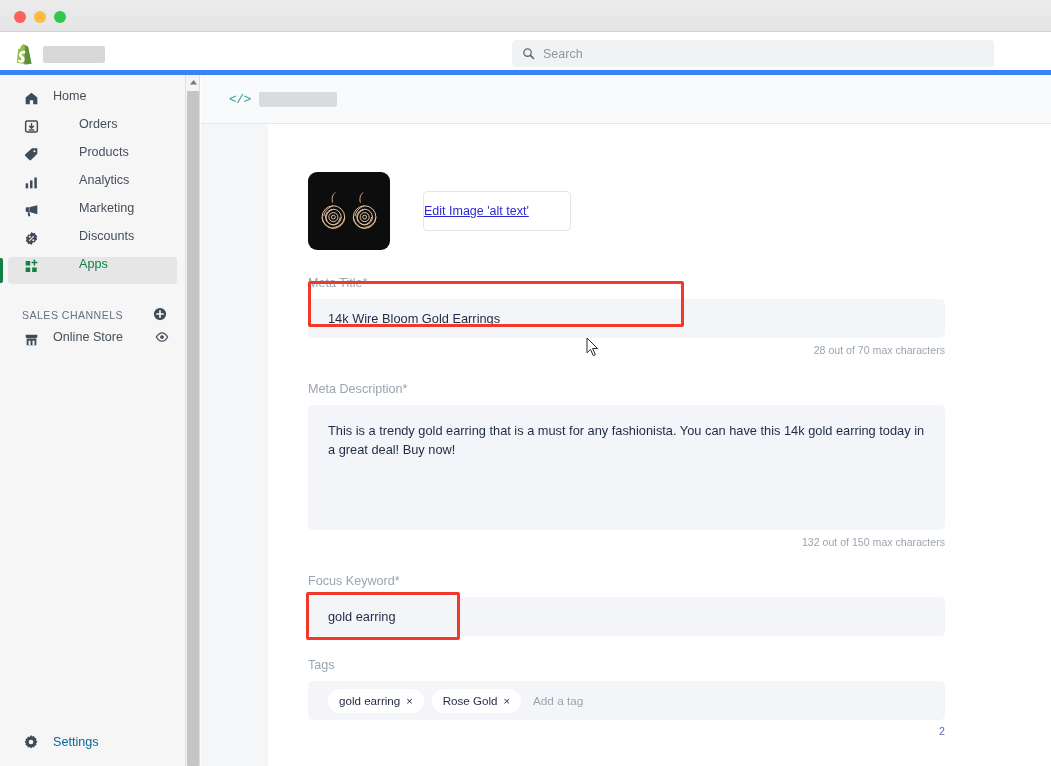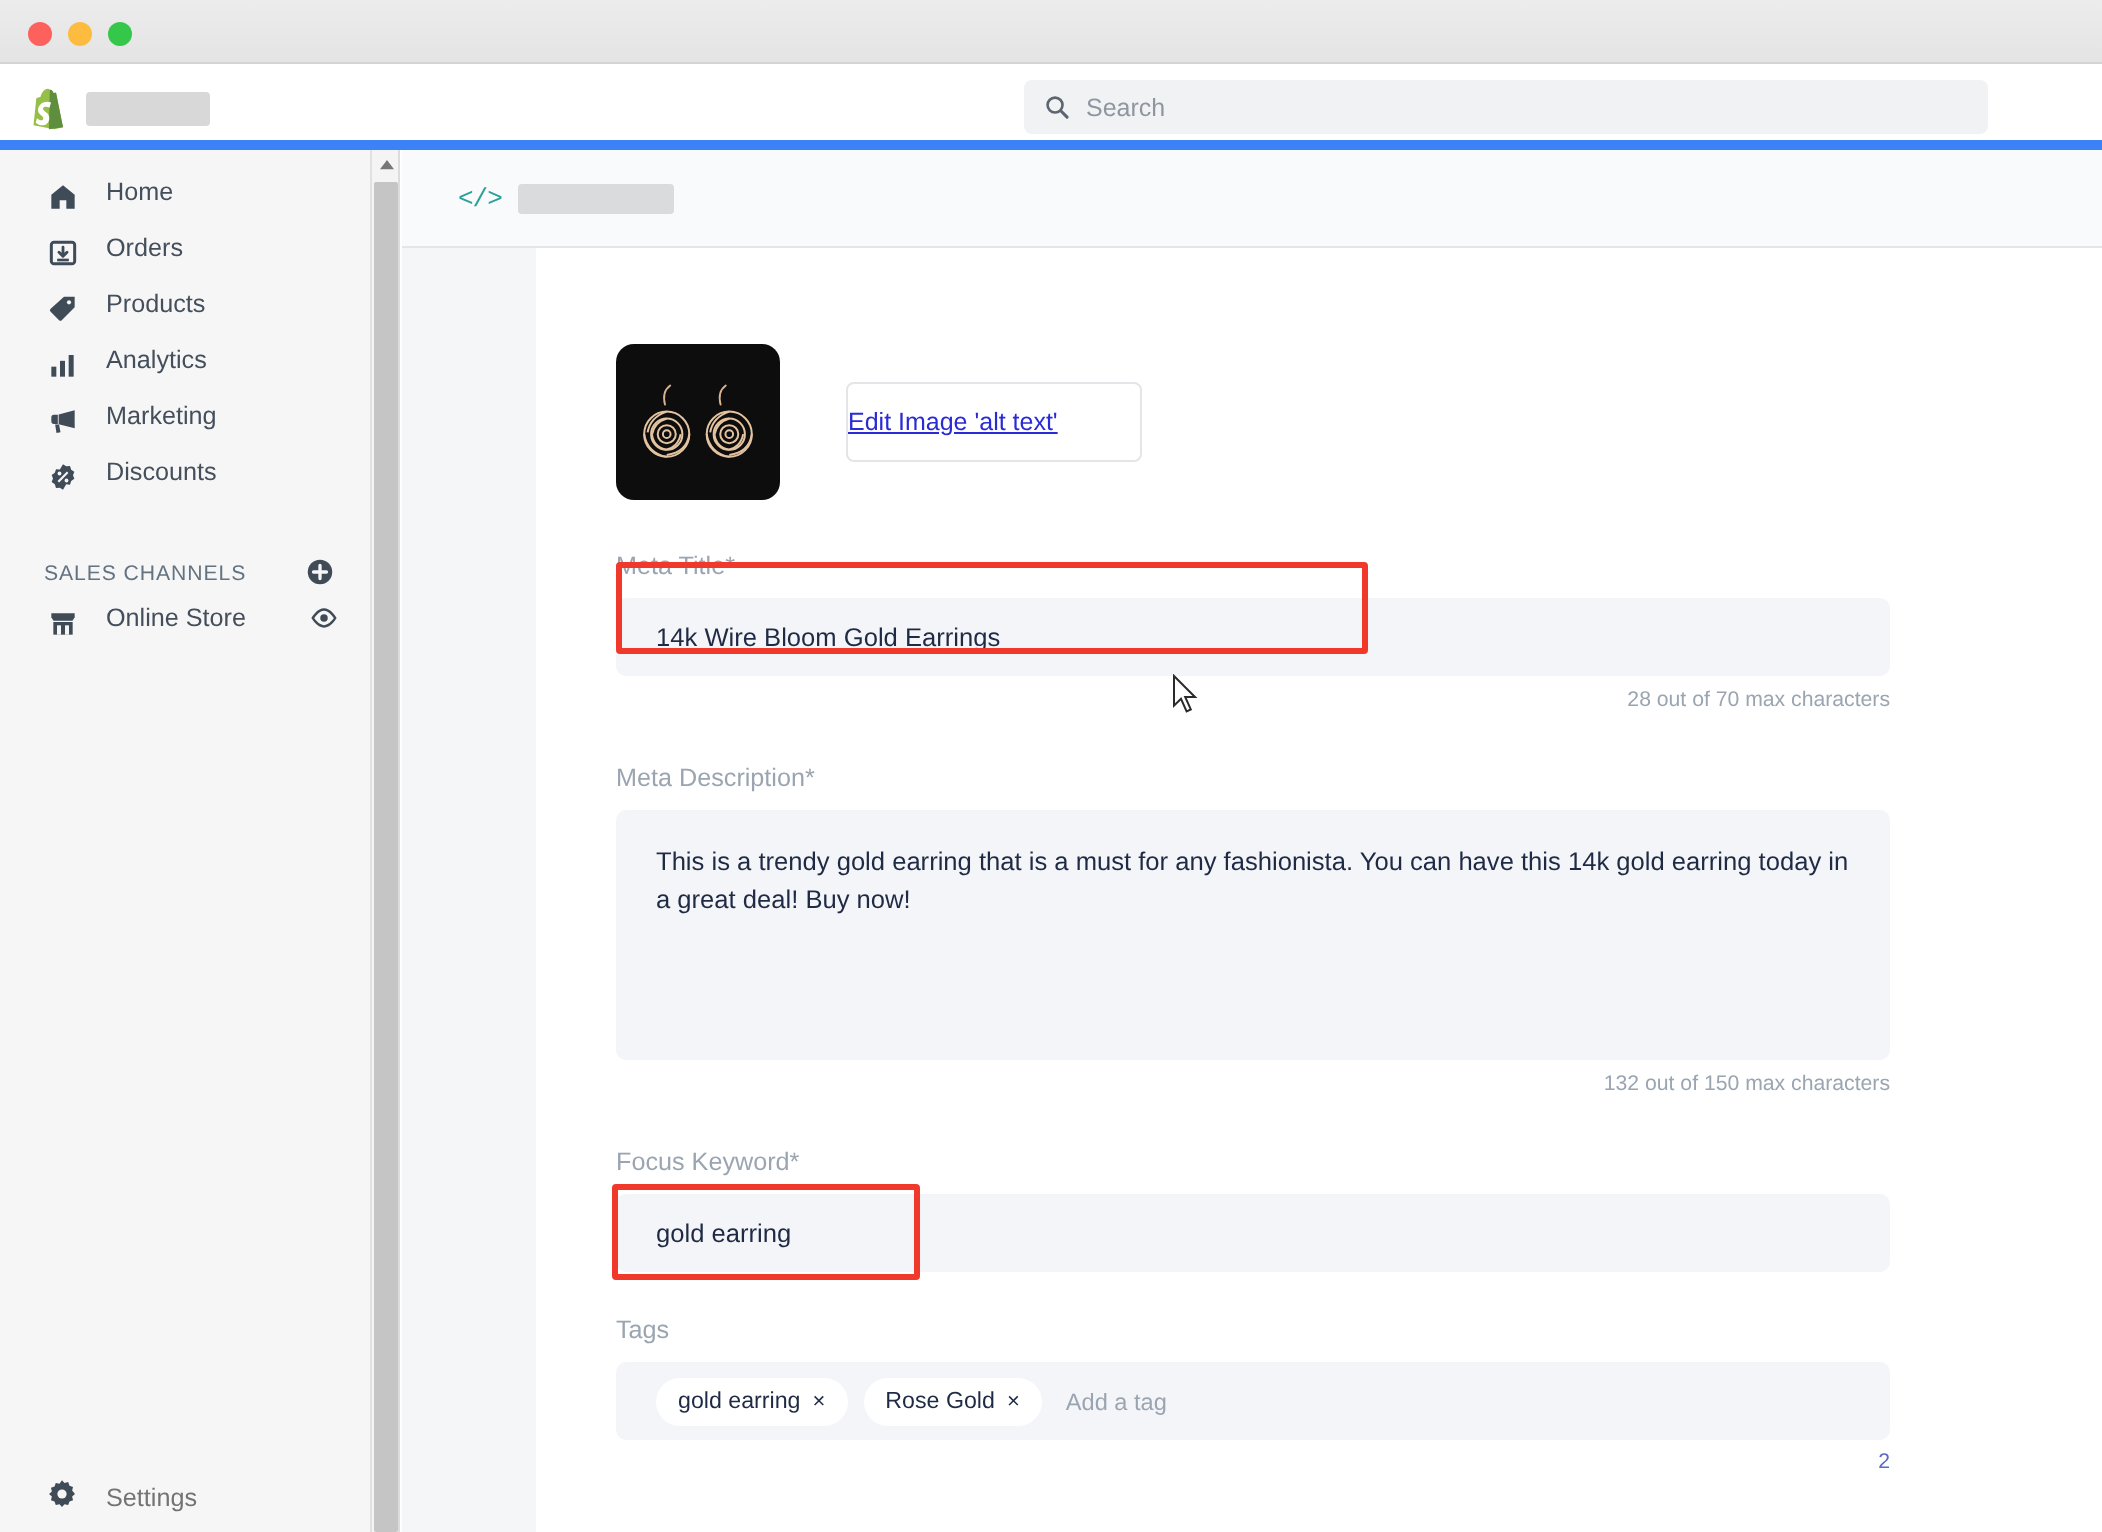--- a/index.html
+++ b/index.html
@@ -56,32 +56,32 @@
     color:#454f5b; font-size:12.6px; cursor:pointer;
   }
   .nav-item .nicon { width:18px; height:18px; flex:0 0 18px; margin-right:13px;
                      display:flex; align-items:center; justify-content:center; }
   .nav-item.active { background:#e6e6e7; color:#108043; font-weight:400; }
   .nav-item.active::before {
     content:""; position:absolute; left:-8px; top:1px;
     width:3px; height:25px; background:#108043; border-radius:0 2px 2px 0;
   }
   #nav-top { padding-top:14px; }
-  .nav-item + .nav-item { margin-top:1px; }
+  .nav-item + .nav-item { margin-top:1px;gap:26px; }
 
   #channels-header {
     display:flex; align-items:center; margin:20px 8px 0 8px; padding-left:14px;
     height:22px; color:#637381; font-size:10.6px; letter-spacing:.45px;
   }
   #channels-header .plus { margin-left:auto; margin-right:10px; }
 
   #settings-row {
     position:absolute; left:0; bottom:10px; width:186px;
-    display:flex; align-items:flex-end; padding-left:22px;
-    height:28px; color:#737373; font-size:12.6px; cursor:pointer;
+    display:flex; align-items:center; padding-left:22px;
+    height:28px; color:#0369a1; font-size:12.6px; cursor:pointer;
   }
   #settings-row .nicon { width:18px; height:18px; margin-right:13px;
                          display:flex; align-items:center; justify-content:center; }
 
   
   #vscroll {
     position:absolute; left:186px; top:75px; width:14px; height:691px;
     background:#f4f4f4; border-right:1px solid #dcdcdc;
   }
   #vscroll .sb-up {
@@ -259,20 +259,31 @@
           <svg viewBox="0 0 18 18" width="15" height="15">
             <path d="M9 1.3l1.9 1.3 2.3-.2.7 2.2 1.9 1.3-.8 2.1.8 2.1-1.9 1.3-.7 2.2-2.3-.2L9 16.7l-1.9-1.3-2.3.2-.7-2.2L2.2 12l.8-2.1-.8-2.1 1.9-1.3.7-2.2 2.3.2z" fill="#3f4b57"></path>
             <circle cx="6.9" cy="6.9" r="1.15" fill="#f6f6f7"></circle>
             <circle cx="11.1" cy="11.1" r="1.15" fill="#f6f6f7"></circle>
             <line x1="11.8" y1="6.1" x2="6.2" y2="11.8" stroke="#f6f6f7" stroke-width="1.3"></line>
           </svg>
         </span>
         <span>Discounts</span>
       </div>
 
+      <div class="nav-item active">
+        <span class="nicon">
+          <svg viewBox="0 0 18 18" width="15" height="15">
+            <rect x="2" y="2.4" width="5.4" height="5.4" fill="#108043"></rect>
+            <rect x="2" y="10.2" width="5.4" height="5.4" fill="#108043"></rect>
+            <rect x="9.8" y="10.2" width="5.4" height="5.4" fill="#108043"></rect>
+            <path d="M12.5 1.5v5.6M9.7 4.3h5.6" stroke="#108043" stroke-width="1.8" stroke-linecap="round"></path>
+          </svg>
+        </span>
+        <span>Apps</span>
+      </div>
 
       <div id="channels-header">
         <span>SALES CHANNELS</span>
         <span class="plus">
           <svg viewBox="0 0 16 16" width="14" height="14">
             <circle cx="8" cy="8" r="7" fill="#3f4b57"></circle>
             <path d="M8 4.3v7.4M4.3 8h7.4" stroke="#f6f6f7" stroke-width="1.9" stroke-linecap="round"></path>
           </svg>
         </span>
       </div>

